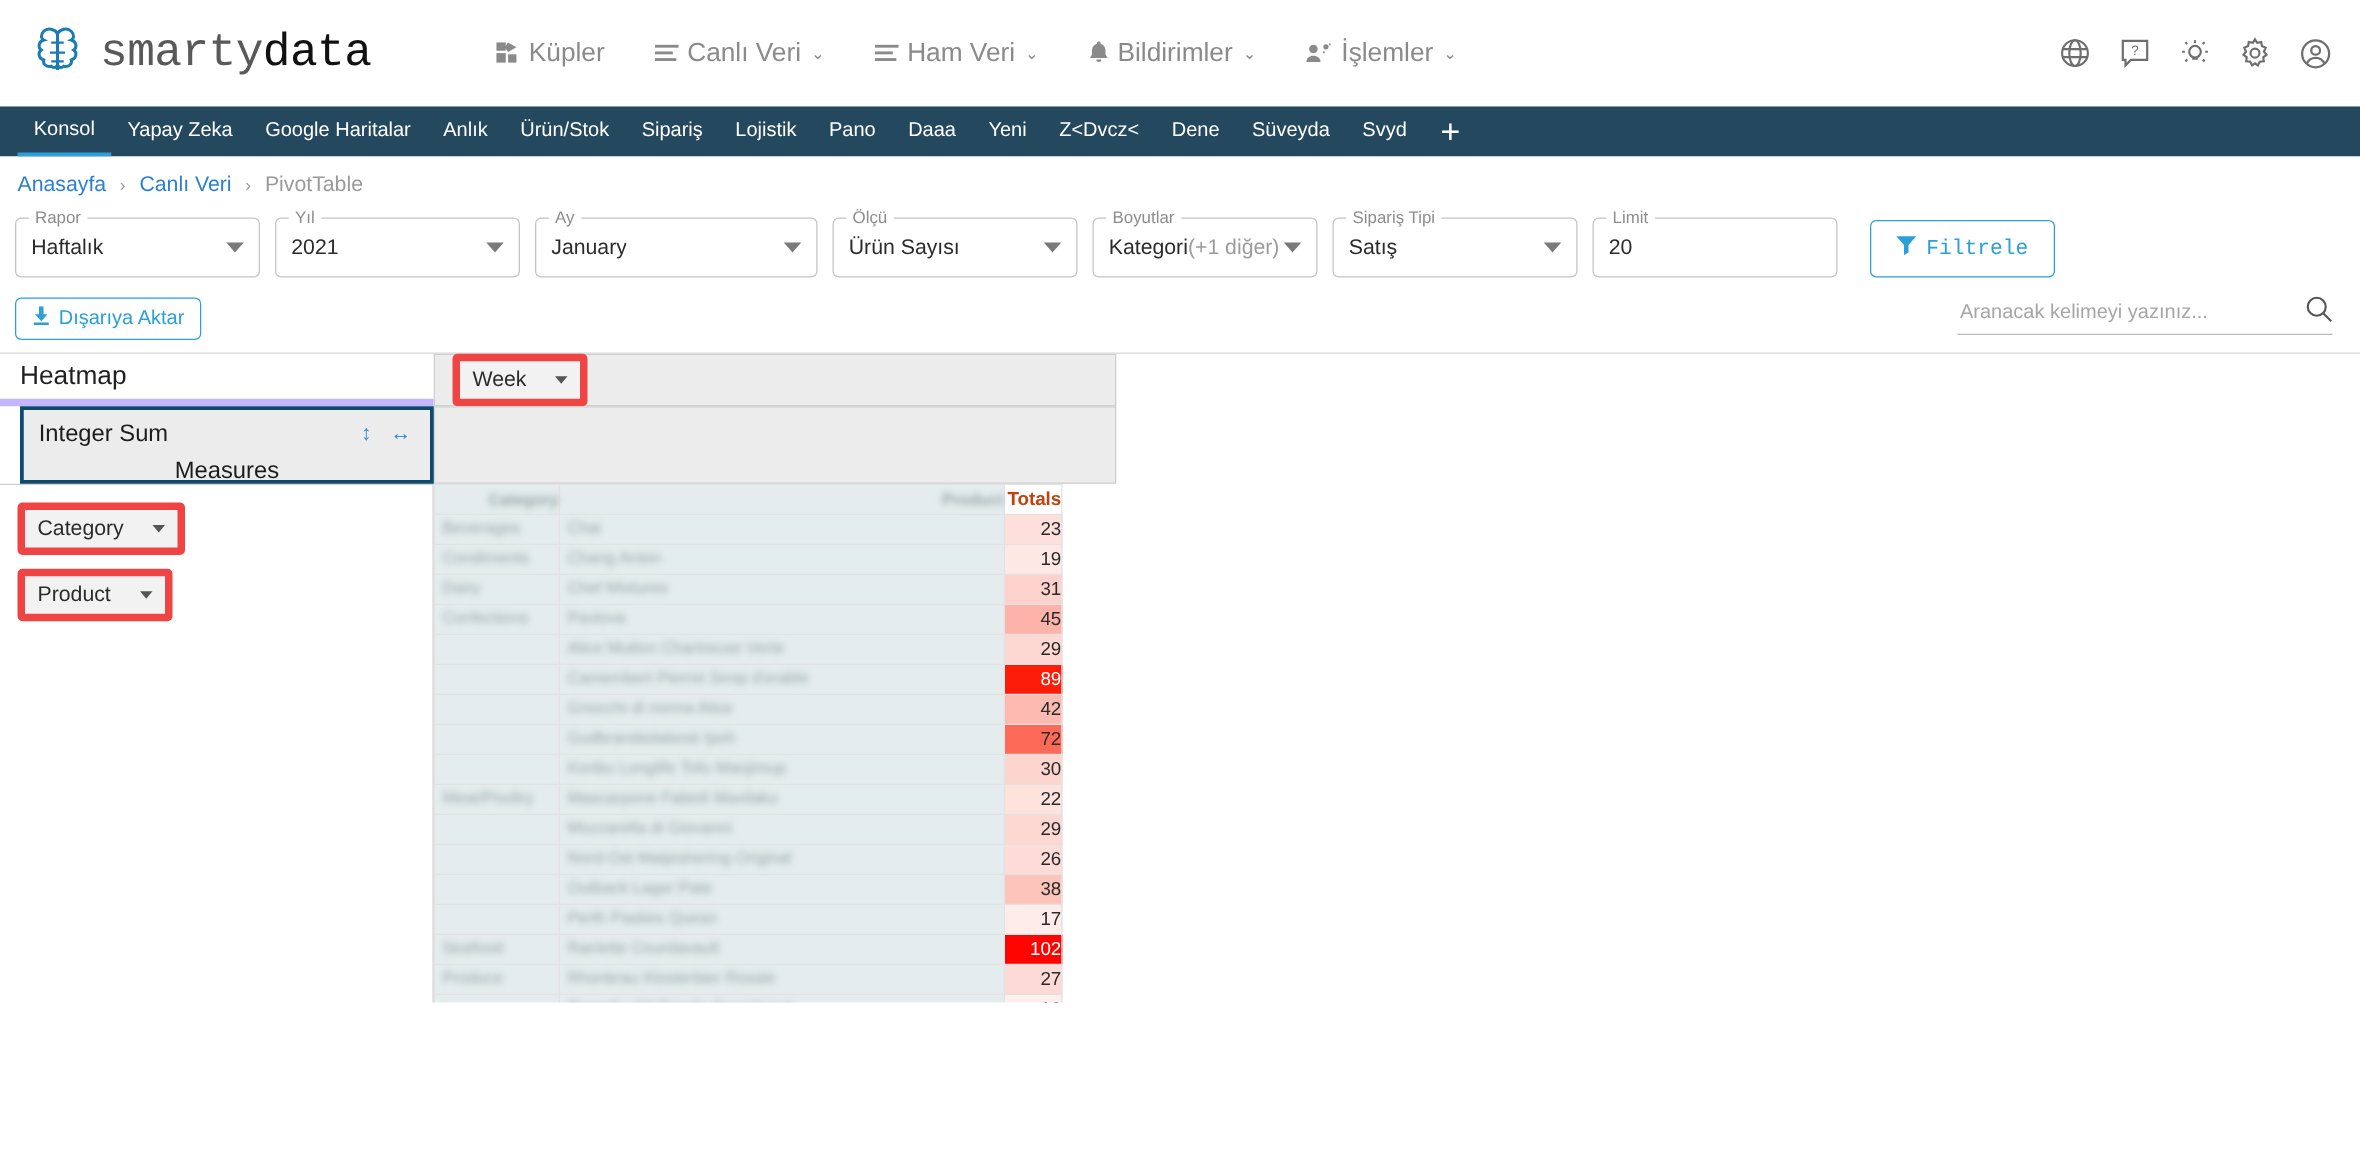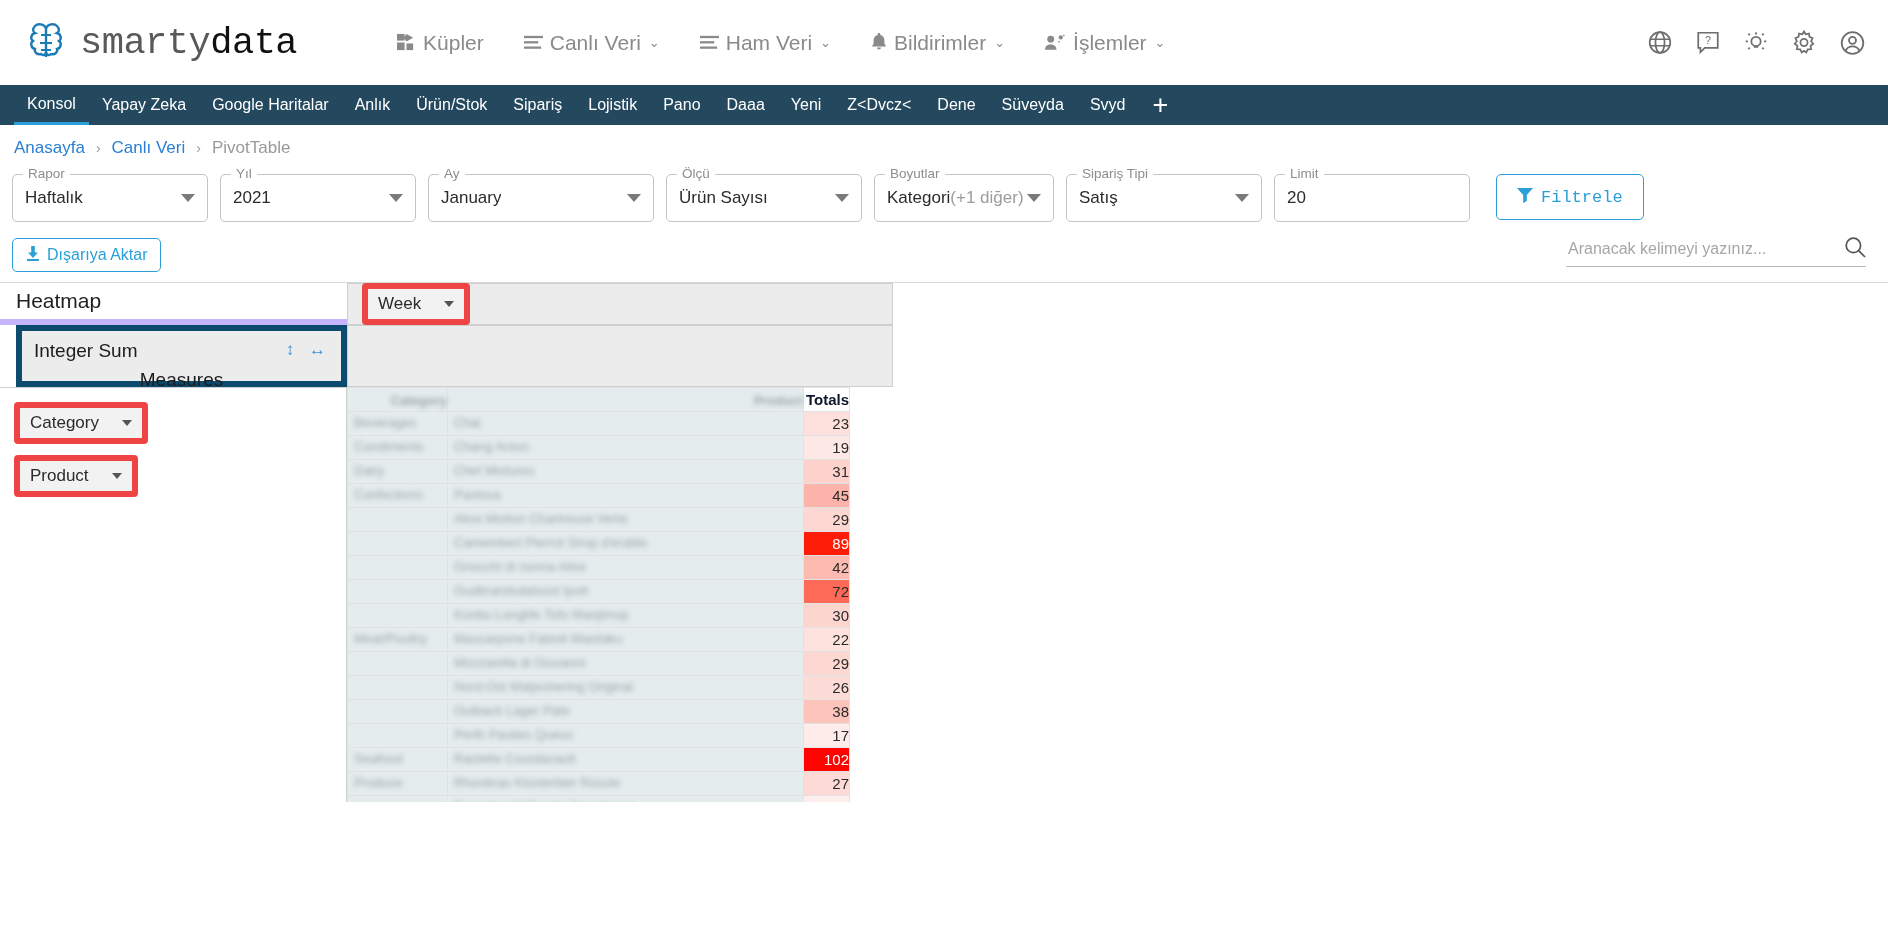--- a/index.html
+++ b/index.html
@@ -91,21 +91,21 @@
     padding: 13px 0 10px 14px;
     font-size: 17px;
   }
   .breadcrumb a { color: #2a7fd4; text-decoration: none; cursor: pointer; }
   .breadcrumb .sep { color: #9a9a9a; font-size: 14px; }
   .breadcrumb .cur { color: #9a9a9a; }
 
   
   .filters {
     display: flex;
-    align-items: flex-start;
+    align-items: flex-end;
     padding: 6px 0 0 12px;
     gap: 12px;
   }
   .field {
     position: relative;
     height: 48px;
     border: 1px solid #c4c4c4;
     border-radius: 5px;
     display: flex; align-items: center;
     padding: 0 12px;
@@ -230,21 +230,21 @@
     cursor: pointer;
   }
   .pill .tri {
     width: 0; height: 0;
     border-left: 5px solid transparent;
     border-right: 5px solid transparent;
     border-top: 6px solid #555;
   }
   .pv-measbox {
     background: #ececec;
-    border: 6px solid #0c4a6e;
+    border: 3px solid #0c4a6e;
     position: relative;
     padding: 9px 12px;
     margin-left: 16px;
   }
   .pv-measbox .intsum {
     font-size: 19px; color: #1c1c1c;
   }
   .pv-measbox .measures {
     font-size: 19px; color: #1c1c1c;
     text-align: center;
@@ -290,21 +290,21 @@
   }
   td.c-cat  { width: 100px; background:#e4eced; }
   td.c-prod { width: 356px; background:#e4eced; }
   td.c-tot  { width: 46px; text-align: center; color: #2b2b2b; }
   th.h-blank { background: #e4eced; border: 1px solid #e2e2e2; }
   th.h-tot {
     width: 46px;
     background: #ffffff;
     font-size: 15px;
     font-weight: bold;
-    color: #0f172a;
+    color: #c2410c;
     text-align: center;
   }
   
   .redact {
     display: inline-block;
     color: #9aa7ab;
     filter: blur(2.4px);
     font-size: 13px;
     text-align: left;
     width: 100%;

